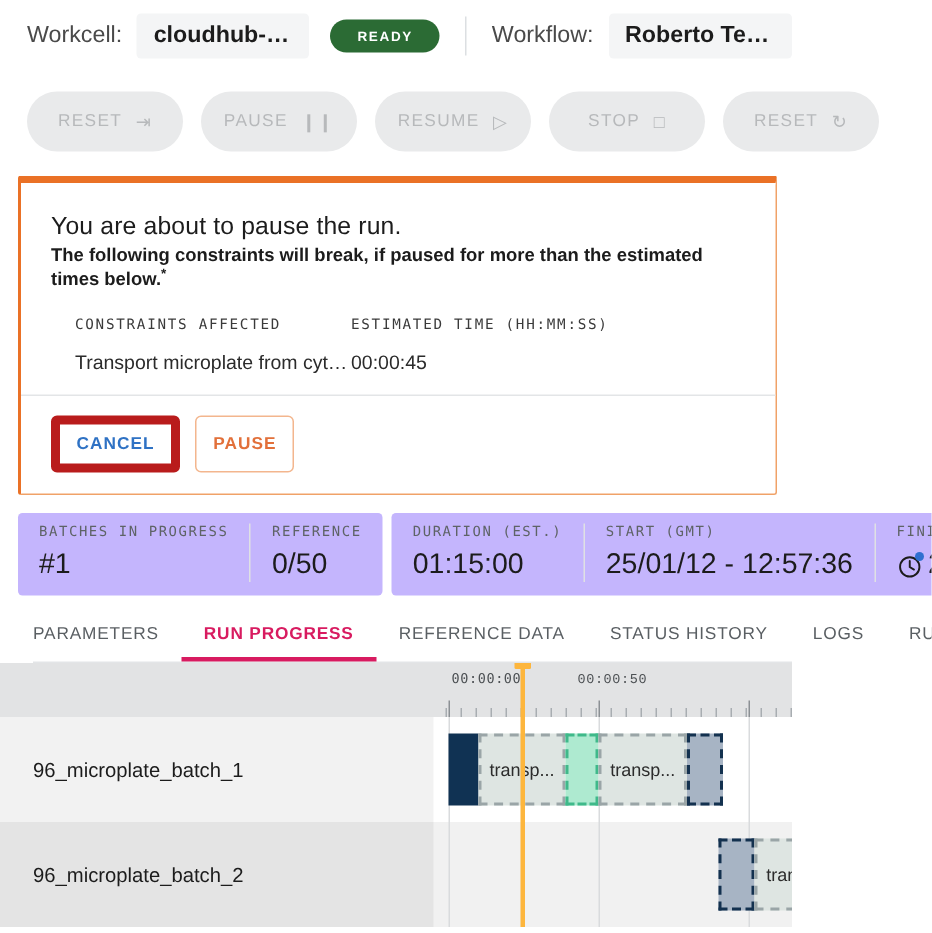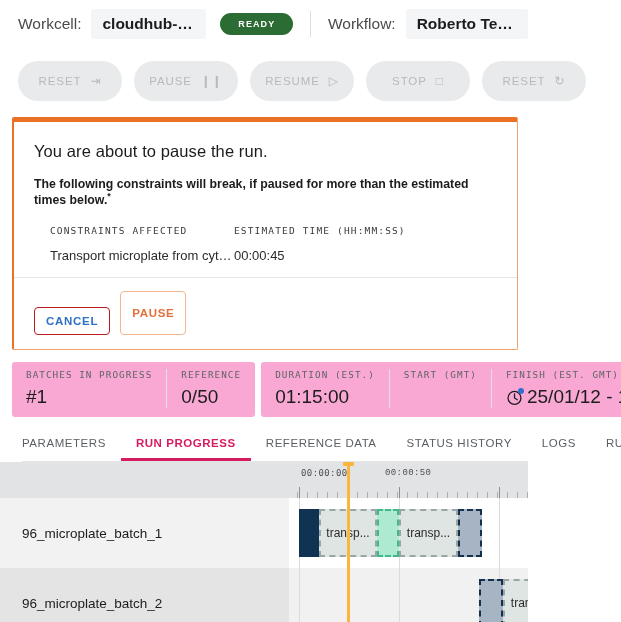--- a/index.html
+++ b/index.html
@@ -50,44 +50,44 @@
     margin: 8px 10px 0 12px;
     border: 1px solid #f0a268;
     border-top: 5px solid #ea7126;
     border-left: 2px solid #ea7126;
     background: #ffffff;
     border-radius: 2px;
     padding: 20px 18px 14px 20px;
     position: relative;
   }
   .alert-title { font-size: 16.5px; font-weight: 400; color: #1c1c1c; letter-spacing: .1px; }
-  .alert-sub { font-size: 12.3px; font-weight: 700; color:#1c1c1c; margin-top: 16px; }
+  .alert-sub { font-size: 12.3px; font-weight: 700; color:#1c1c1c; margin-top: 2px; }
   .sup { font-size: 9px; vertical-align: super; }
 
   .ctab { margin-top: 18px; }
   .ctab-head { display:flex; font-size: 9.5px; letter-spacing: 1.15px; color:#3a3a3a;
                font-family: "DejaVu Sans Mono", monospace; }
   .ctab-row  { display:flex; font-size: 13px; color:#2b2b2b; margin-top: 12px; }
   .col-a { width: 200px; padding-left: 16px; white-space:nowrap; overflow:hidden; text-overflow:ellipsis;}
   .col-b { white-space:nowrap; }
   .foot-note { font-size: 10.6px; color: #3c3c3c; margin-top: 20px; }
   .foot-note .sup { font-size: 9px; }
 
   .alert-sep { border-top: 1px solid #e3e5e7; margin: 14px -18px 0 -20px; }
   .alert-actions { display:flex; gap: 10px; padding-top: 13px; }
   .btn-out {
     background:#fff; border-radius: 4px; font-size: 11.5px; font-weight: 700;
     letter-spacing: .7px; padding: 7px 11px; cursor: pointer;
   }
-  .btn-cancel { border: 1px solid #b91c1c; color: #2f72c4; margin-top: 16px; }
+  .btn-cancel { border: 6px solid #b91c1c; color: #2f72c4; }
   .btn-pause  { border: 1px solid #f3b68e; color: #e2703a; }
 
   
   .stats { display:flex; margin: 12px 10px 0 12px; gap: 6px; }
-  .stat-group { background:#f9a8d4; border-radius:3px; display:flex; padding: 7px 0 9px 0; }
+  .stat-group { background:#c4b5fd; border-radius:3px; display:flex; padding: 7px 0 9px 0; }
   .stat {
     padding: 0 14px; min-width: 0;
     border-right: 1px solid #dfe1e4;
   }
   .stat:last-child { border-right: none; }
   .stat-k {
     font-size: 9.3px; letter-spacing: 1.05px; color:#5e6366; white-space:nowrap;
     font-family: "DejaVu Sans Mono", monospace;
   }
   .stat-v { font-size: 19px; color:#1c1c1c; margin-top: 6px; white-space:nowrap; display:flex; align-items:center; gap:4px;}
@@ -218,20 +218,21 @@
         <div class="stat-v">0/50</div>
       </div>
     </div>
     <div class="stat-group">
       <div class="stat">
         <div class="stat-k">DURATION (EST.)</div>
         <div class="stat-v">01:15:00</div>
       </div>
       <div class="stat">
         <div class="stat-k">START (GMT)</div>
+        <div class="stat-v">25/01/12 - 12:57:36</div>
       </div>
       <div class="stat">
         <div class="stat-k">FINISH (EST. GMT)</div>
         <div class="stat-v">
           <span class="clock-wrap">
             <svg width="17" height="17" viewBox="0 0 20 20">
               <circle cx="10" cy="10.5" r="7.6" fill="none" stroke="#1c1c1c" stroke-width="1.5"></circle>
               <path d="M10 5.8 V10.6 L13.3 12.6" fill="none" stroke="#1c1c1c" stroke-width="1.5" stroke-linecap="round"></path>
             </svg>
             <span class="clock-dot"></span>

